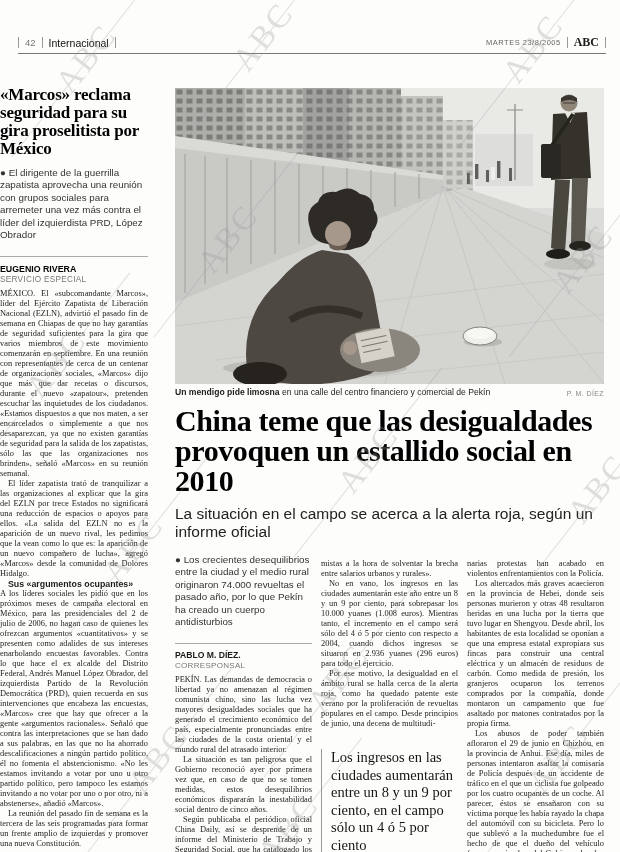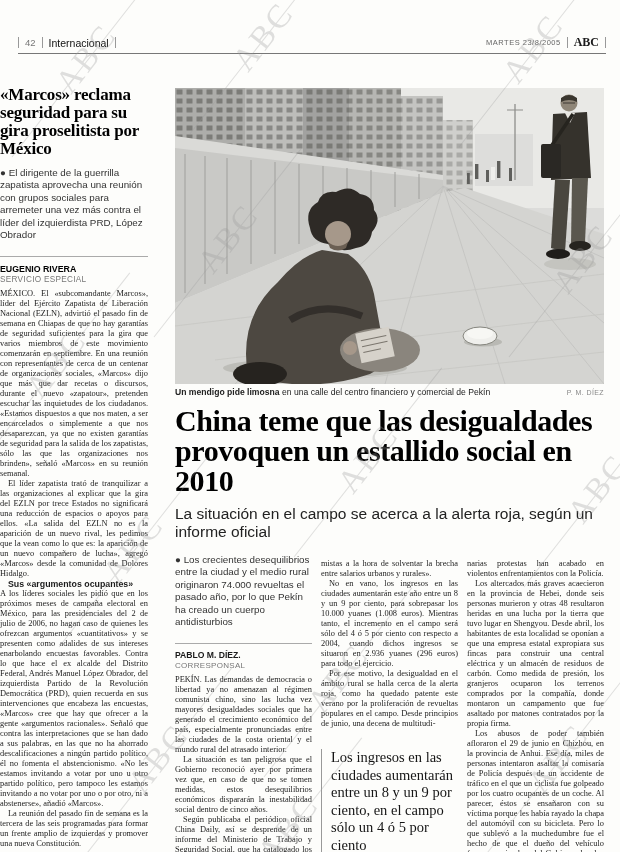--- a/index.html
+++ b/index.html
@@ -31,21 +31,21 @@
   .byline .name{font-size:8.8px;font-weight:bold;color:#000;display:block;}
   .byline .role{font-size:8.2px;color:#777;letter-spacing:.3px;display:block;margin-top:1px;}
   .body{margin-top:5px;font-family:"Liberation Serif",serif;font-size:8.4px;line-height:10px;
         text-align:justify;color:#1c1c1c;}
   .body p{margin:0;text-indent:8px;}
   .body p.noind{text-indent:0;}
   .subhd{font-size:8.8px;font-weight:bold;margin:4px 0 1px;font-family:"Liberation Sans",sans-serif;text-indent:0;}
   
   .main{position:absolute;left:175px;top:88px;width:429px;}
   .photo{width:429px;height:296px;background:#dcdcda;overflow:hidden;}
-  .caprow{display:flex;justify-content:space-between;align-items:center;margin-top:3px;}
+  .caprow{display:flex;justify-content:space-between;align-items:flex-end;margin-top:3px;}
   .cap{font-size:8.6px;color:#222;}
   .cap b{font-weight:bold;}
   .credit{font-size:7px;color:#888;letter-spacing:.4px;white-space:nowrap;margin-left:8px;}
   .main h2{margin:9px 0 0;font-family:"Liberation Serif",serif;font-weight:bold;
            font-size:30px;line-height:30px;letter-spacing:-.4px;color:#000;}
   .main .deck{margin-top:9px;font-size:15.5px;line-height:18px;color:#222;font-weight:400;}
   .cols{margin-top:13px;display:flex;gap:9px;height:356px;overflow:hidden;}
   .col{width:137px;flex:none;}
   .col .lede{margin-top:0;}
   .mby{margin:6px 0 4px;font-size:8.6px;}

